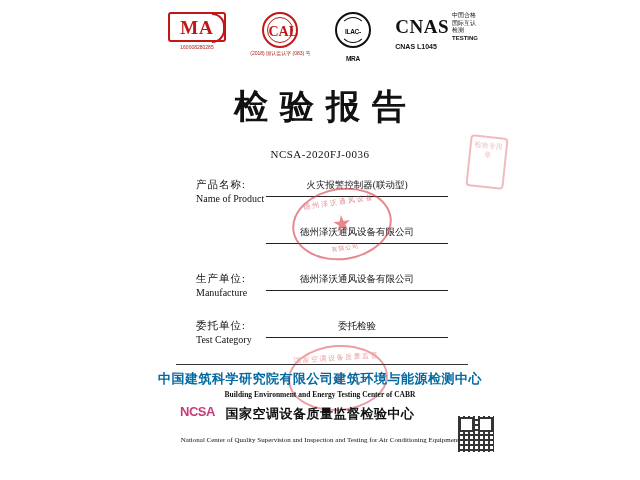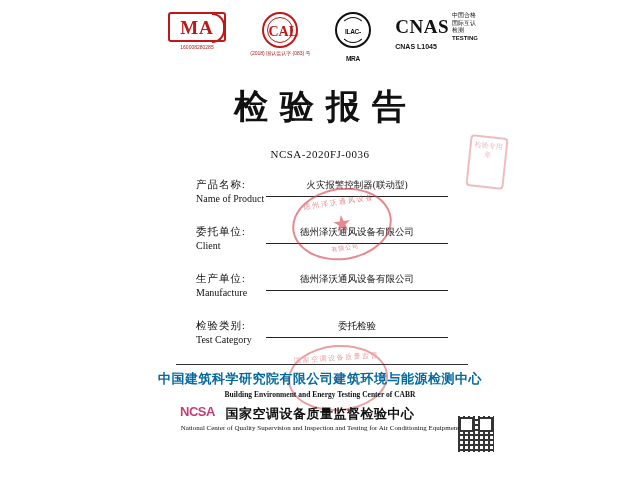--- a/index.html
+++ b/index.html
@@ -277,21 +277,21 @@
     font-size: 13px;
     font-weight: bold;
     color: #111;
     letter-spacing: 0.5px;
     margin-top: 6px;
   }
   .f-en2 {
     font-family: "Liberation Serif", serif;
     font-size: 7px;
     color: #111;
-    margin-top: 1px;
+    margin-top: 13px;
   }
   
   .seal {
     position: absolute;
     border-radius: 50%;
     border: 2px solid #d9404a;
     opacity: 0.62;
     pointer-events: none;
   }
   #seal-main {
@@ -471,38 +471,34 @@
 
     <div class="field-row">
       <div class="field-label">
         <div class="label-cn">产品名称:</div>
         <div class="label-en">Name of Product</div>
       </div>
       <div class="field-value">火灾报警控制器(联动型)</div>
     </div>
 
     <div class="field-row">
-      <div class="field-label">
-        <div class="label-cn">委托单位:</div>
-        <div class="label-en">Client</div>
-      </div>
       <div class="field-value">德州泽沃通风设备有限公司</div>
     </div>
 
     <div class="field-row">
       <div class="field-label">
         <div class="label-cn">生产单位:</div>
         <div class="label-en">Manufacture</div>
       </div>
       <div class="field-value">德州泽沃通风设备有限公司</div>
     </div>
 
     <div class="field-row">
       <div class="field-label">
-        <div class="label-cn">检验类别:</div>
+        <div class="label-cn">委托单位:</div>
         <div class="label-en">Test Category</div>
       </div>
       <div class="field-value">委托检验</div>
     </div>
 
   </div>
 
   <div class="seal" id="seal-main">
     <div class="seal-arc-text">德州泽沃通风设备</div>
     <div class="seal-star">★</div>

